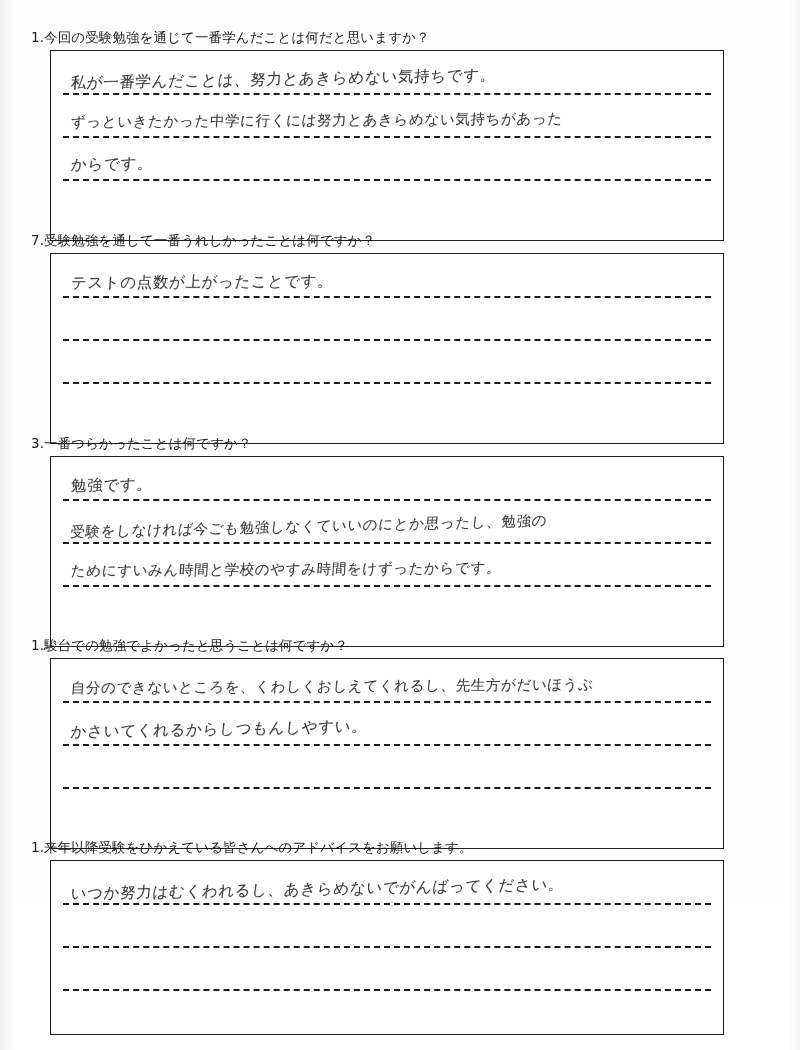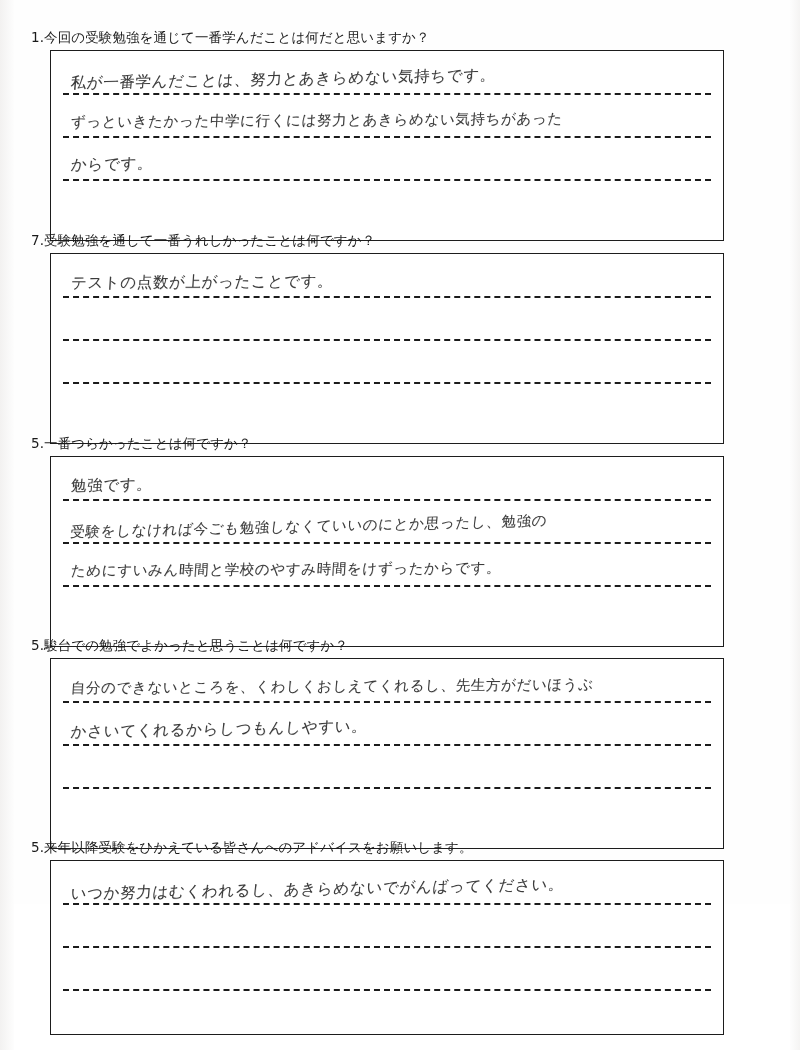--- a/index.html
+++ b/index.html
@@ -147,52 +147,52 @@
         <div class="rule" style="top:85px;"></div>
         <div class="rule" style="top:128px;"></div>
       </div>
       <div class="hand-layer">
         <div class="hand-line tilt-b" style="top:18px;"><span class="ink">テストの点数が上がったことです。</span></div>
       </div>
     </div>
   </div>
 
   <div class="question-block" style="top:434px;">
-    <div class="q-label">5.一番つらかったことは何ですか？</div>
+    <div class="q-label">3.一番つらかったことは何ですか？</div>
     <div class="answer-box" style="top:22px; height:191px;">
       <div class="rule-layer">
         <div class="rule" style="top:42px;"></div>
         <div class="rule" style="top:85px;"></div>
         <div class="rule" style="top:128px;"></div>
       </div>
       <div class="hand-layer">
         <div class="hand-line tilt-a" style="top:18px;"><span class="ink">勉強です。</span></div>
         <div class="hand-line tilt-c sm" style="top:60px;"><span class="ink">受験をしなければ今ごも勉強しなくていいのにとか思ったし、勉強の</span></div>
         <div class="hand-line tilt-b sm" style="top:103px;"><span class="ink">ためにすいみん時間と学校のやすみ時間をけずったからです。</span></div>
       </div>
     </div>
   </div>
 
   <div class="question-block" style="top:636px;">
-    <div class="q-label">5.駿台での勉強でよかったと思うことは何ですか？</div>
+    <div class="q-label">1.駿台での勉強でよかったと思うことは何ですか？</div>
     <div class="answer-box" style="top:22px; height:191px;">
       <div class="rule-layer">
         <div class="rule" style="top:42px;"></div>
         <div class="rule" style="top:85px;"></div>
         <div class="rule" style="top:128px;"></div>
       </div>
       <div class="hand-layer">
         <div class="hand-line tilt-b sm" style="top:18px;"><span class="ink">自分のできないところを、くわしくおしえてくれるし、先生方がだいほうぶ</span></div>
         <div class="hand-line tilt-a" style="top:60px;"><span class="ink">かさいてくれるからしつもんしやすい。</span></div>
       </div>
     </div>
   </div>
 
   <div class="question-block" style="top:838px;">
-    <div class="q-label">5.来年以降受験をひかえている皆さんへのアドバイスをお願いします。</div>
+    <div class="q-label">1.来年以降受験をひかえている皆さんへのアドバイスをお願いします。</div>
     <div class="answer-box" style="top:22px; height:175px;">
       <div class="rule-layer">
         <div class="rule" style="top:42px;"></div>
         <div class="rule" style="top:85px;"></div>
         <div class="rule" style="top:128px;"></div>
       </div>
       <div class="hand-layer">
         <div class="hand-line tilt-a" style="top:18px;"><span class="ink">いつか努力はむくわれるし、あきらめないでがんばってください。</span></div>
       </div>
     </div>

